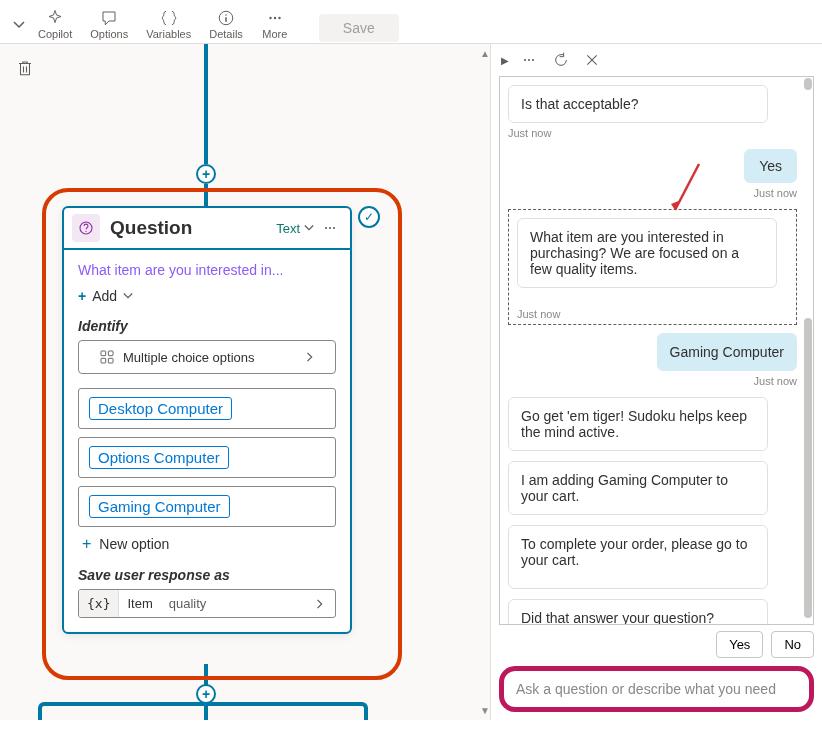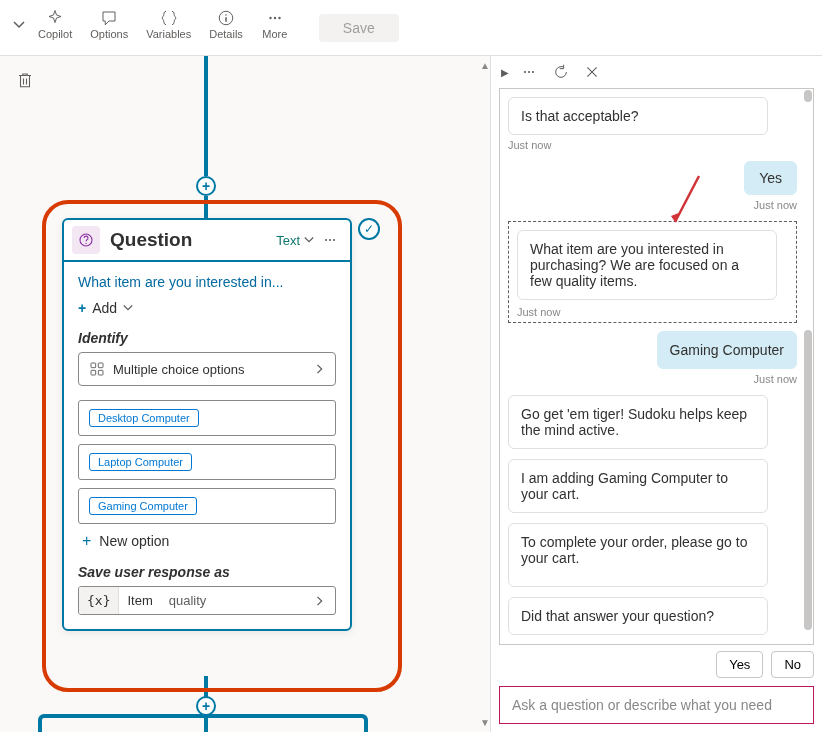--- a/index.html
+++ b/index.html
@@ -13,21 +13,21 @@
     overflow: hidden;
     position: relative;
   }
 
   
   .toolbar {
     display: flex;
     align-items: flex-start;
     padding: 6px 10px 0 10px;
     border-bottom: 1px solid #e1dfdd;
-    height: 56px;
+    height: 44px;
     gap: 2px;
   }
   .toolbar-dropdown {
     width: 18px; height: 38px; display:flex; align-items:center; justify-content:center;
   }
   .toolbar-item {
     display:flex; flex-direction:column; align-items:center; justify-content:flex-start;
     padding: 2px 8px; cursor:pointer; font-size:11px; color:#605e5c;
     min-width: 44px;
   }
@@ -95,33 +95,33 @@
   .node-head {
     display:flex; align-items:center; padding:6px 8px; border-bottom:2px solid #0078a4;
   }
   .node-head .qicon{
     width:28px;height:28px;border-radius:4px;background:#f3e7f3;color:#8a2da5;display:flex;align-items:center;justify-content:center;margin-right:10px;
   }
   .node-head .title{ font-weight:600; flex:1; font-size:19px;}
   .node-head .mode{ font-size:13px; color:#0f766e; }
   .node-head .chev, .node-head .dots{ padding:0 4px; color:#605e5c;}
   .node-body{ padding:12px 14px 14px 14px; }
-  .node-body .msg{ font-size:14px; color:#0369a1; margin-bottom:10px;}
+  .node-body .msg{ font-size:14px; color:#8b5cf6; margin-bottom:10px;}
   .add-link{ display:flex; align-items:center; color:#323130; font-size:14px; gap:6px; margin-bottom:14px;}
   .add-link .p{color:#0078a4;font-weight:600;}
   .section-label{ font-weight:600; font-size:14px; margin-bottom:6px;font-style:italic;}
   .identify-box{
-    border:1px solid #8a8886; border-radius:4px; padding:8px 10px; display:flex; align-items:center; gap:8px; margin-bottom:14px;
+    border:1px solid #8a8886; border-radius:4px; padding:8px 20px; display:flex; align-items:center; gap:8px; margin-bottom:14px;
   }
   .identify-box .ir{ margin-left:auto; color:#605e5c;}
   .opt{
     border:1px solid #8a8886; border-radius:3px; padding:8px 10px; margin-bottom:8px;
   }
   .chip{
-    display:inline-block; border:1px solid #0078d4; color:#0078d4; border-radius:3px; padding:2px 8px; font-size:11px;
+    display:inline-block; border:1px solid #0078d4; color:#0078d4; border-radius:3px; padding:2px 8px; font-size:15px;
   }
   .newopt{ display:flex; align-items:center; gap:8px; color:#323130; font-size:14px; margin:6px 0 14px 4px;}
   .newopt .p{color:#0078a4; font-size:16px;}
   .resp-row{
     border:1px solid #8a8886; border-radius:3px; display:flex; align-items:center; padding:0; overflow:hidden;
   }
   .resp-row .fx{ background:#f3f2f1; padding:6px 8px; border-right:1px solid #e1dfdd; font-family:monospace;}
   .resp-row .var{ padding:6px 8px;}
   .resp-row .type{ padding:6px 8px; color:#605e5c;}
   .resp-row .ir{ margin-left:auto; padding:6px 10px; color:#605e5c;}
@@ -163,21 +163,21 @@
   .ts-right{ text-align:right; }
   .dashed{
     border:1px dashed #605e5c; padding:8px 8px 4px 8px; margin-bottom:8px;
   }
   .arrow{
     position:absolute; color:#d13438;
   }
   .quick{ display:flex; gap:8px; justify-content:flex-end; padding:0 8px 8px 8px;}
   .qbtn{ border:1px solid #c8c6c4; border-radius:4px; padding:5px 12px; font-size:13px; background:#fff;}
   .ask{
-    margin:0 8px 8px 8px; border:1px solid #be185d; border-radius:0; padding:10px 12px; color:#8a8886; font-size:14px;
+    margin:0 8px 8px 8px; border:5px solid #be185d; border-radius:16px; padding:10px 12px; color:#8a8886; font-size:14px;
   }
 
   svg{display:block;}
 </style>
 </head>
 <body>
 
 <div class="toolbar">
   <div class="toolbar-dropdown">
     <svg width="12" height="12" viewBox="0 0 12 12">
@@ -300,21 +300,21 @@
             <svg width="10" height="12" viewBox="0 0 12 12">
                 <path d="M3 1 L8 6 L3 11" stroke="#605e5c" stroke-width="1.5" fill="none"></path>
               </svg>
           </span>
         </div>
 
         <div class="opt">
           <span class="chip">Desktop Computer</span>
         </div>
         <div class="opt">
-          <span class="chip">Laptop Computer</span>
+          <span class="chip">Options Computer</span>
         </div>
         <div class="opt">
           <span class="chip">Gaming Computer</span>
         </div>
         <div class="newopt">
           <span class="p">+</span>
           <span>New option</span>
         </div>
 
         <div class="section-label">Save user response as</div>
@@ -369,21 +369,21 @@
         <div style="display:flex;justify-content:flex-end;">
           <div class="bubble usr usr-small">Yes</div>
         </div>
         <div class="ts ts-right">Just now</div>
 
         <div class="dashed" style="position:relative;">
           <svg class="arrow" style="left:158px; top:-50px;" width="40" height="60" viewBox="0 0 40 60">
             <line x1="32" y1="4" x2="8" y2="50" stroke="#d13438" stroke-width="2.5"></line>
             <polygon points="8,50 14,40 4,44" fill="#d13438"></polygon>
           </svg>
-          <div class="bubble bot" style="margin-bottom:6px;">What item are you interested in purchasing? We are focused on a few quality items.</div>
+          <div class="bubble bot" style="margin-bottom:20px;">What item are you interested in purchasing? We are focused on a few quality items.</div>
           <div class="ts" style="margin-bottom:0;">Just now</div>
         </div>
 
         <div style="display:flex;justify-content:flex-end;">
           <div class="bubble usr">Gaming Computer</div>
         </div>
         <div class="ts ts-right">Just now</div>
 
         <div class="bubble bot">Go get 'em tiger! Sudoku helps keep the mind active.</div>
         <div style="height:6px;"></div>

